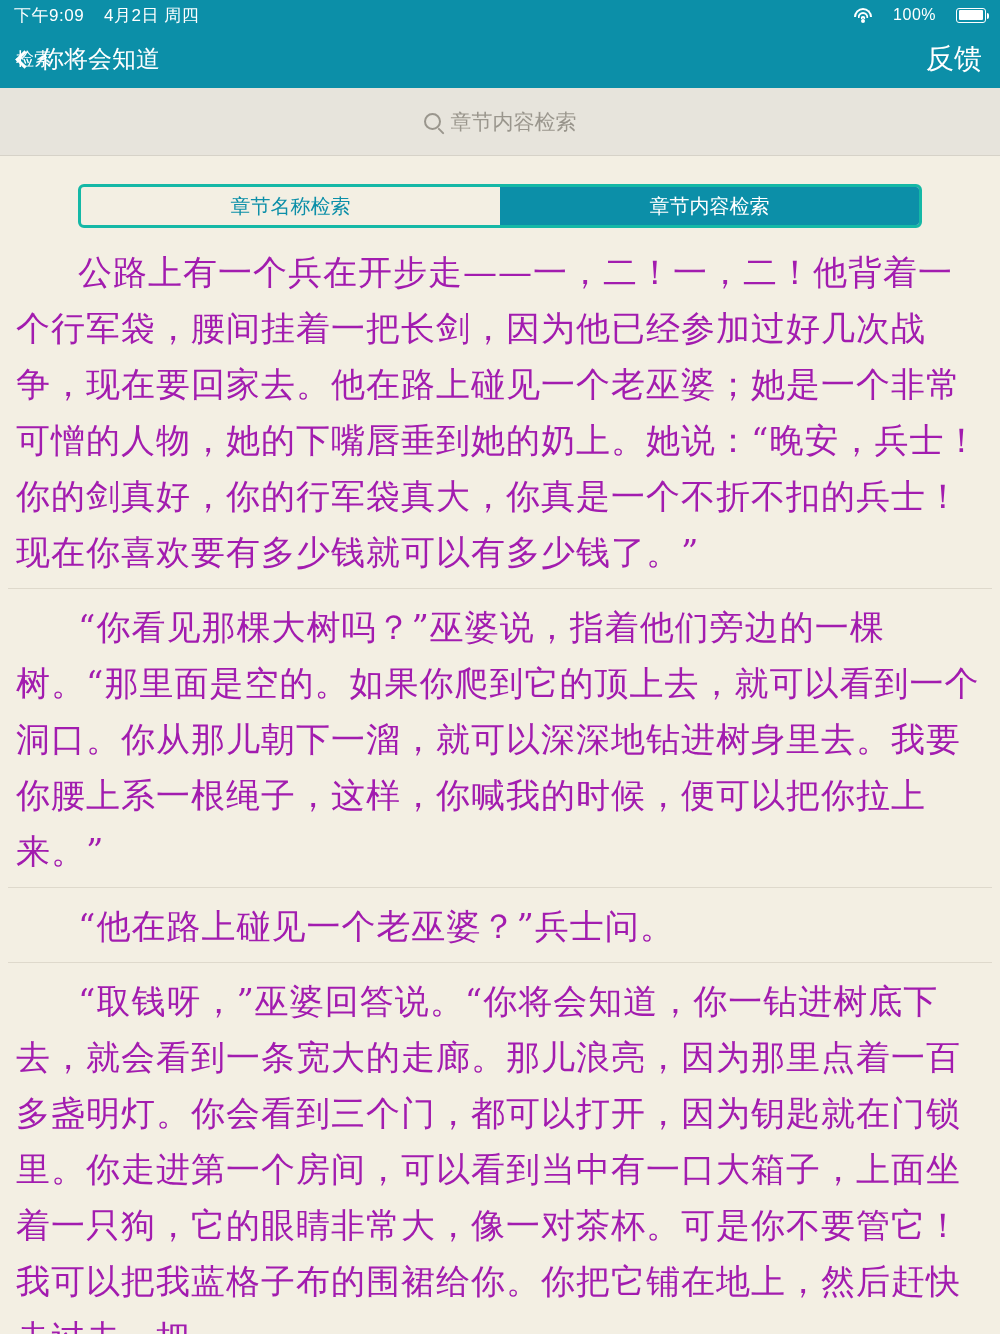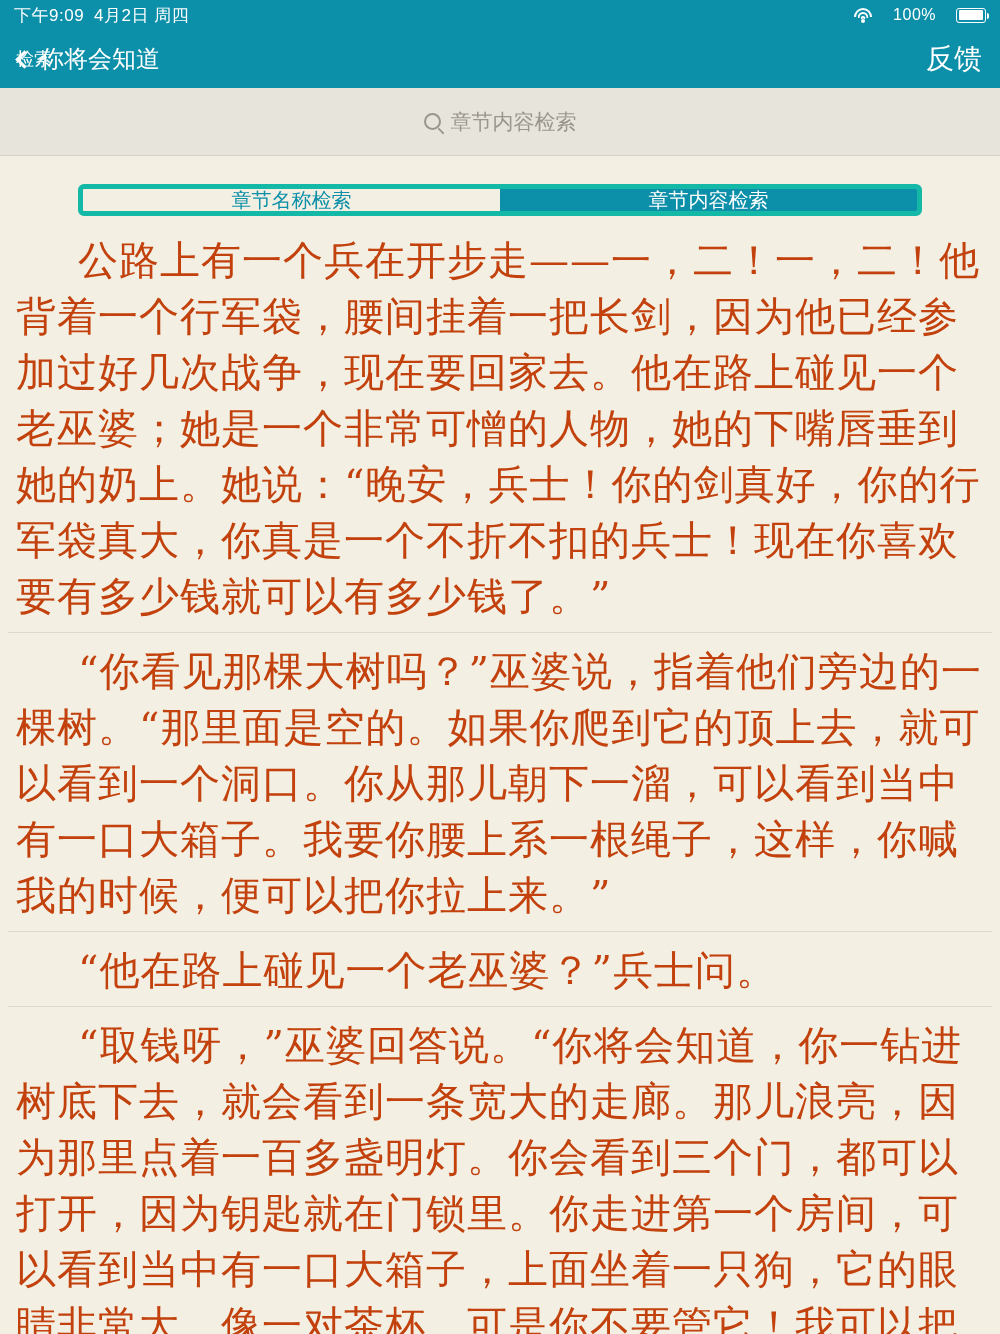--- a/index.html
+++ b/index.html
@@ -14,21 +14,21 @@
   .status-bar {
     height: 30px;
     background: #0c8fa8;
     color: #ffffff;
     display: flex;
     align-items: center;
     padding: 0 14px;
     font-size: 17px;
     letter-spacing: .5px;
   }
-  .status-left { display: flex; align-items: center; gap: 10px; }
+  .status-left { display: flex; align-items: center; gap: 20px; }
   .status-right { margin-left: auto; display: flex; align-items: center; gap: 20px; font-size: 16px; }
   .wifi-icon { display: inline-block; width: 20px; height: 15px; position: relative; }
   .wifi-icon i {
     position: absolute; left: 50%; transform: translateX(-50%);
     border: 2px solid #fff; border-bottom: none;
     border-radius: 50% 50% 0 0 / 100% 100% 0 0;
   }
   .wifi-icon i.a { width: 18px; height: 9px; top: 0; }
   .wifi-icon i.b { width: 11px; height: 6px; top: 4px; }
   .wifi-icon i.c { width: 5px; height: 3px; top: 8px; border-radius: 50% 50% 0 0 / 100% 100% 0 0; }
@@ -96,42 +96,42 @@
 
   
   .content {
     background: #f3efe3;
     height: calc(1334px - 30px - 58px - 68px);
     overflow: hidden;
   }
   .segmented {
     margin: 28px 78px 0 78px;
     display: flex;
-    border: 5px solid #14b8a6;
+    border: 3px solid #14b8a6;
     border-radius: 6px;
     overflow: hidden;
-    height: 32px;
+    height: 44px;
   }
   .seg-btn {
     flex: 1;
     display: flex; align-items: center; justify-content: center;
     font-size: 20px;
     cursor: pointer;
     color: #0c8fa8;
     background: transparent;
   }
   .seg-btn.active { background: #0c8fa8; color: #ffffff; }
 
   
   .article { padding: 6px 8px 0 8px; }
   .para {
     font-family: "DejaVu Serif", "Liberation Serif", serif;
-    font-size: 40px;
+    font-size: 34px;
     line-height: 56px;
-    color: #c2410c;
+    color: #a21caf;
     text-indent: 62px;
     padding: 10px 8px 8px 8px;
     letter-spacing: 1px;
     border-top: 1px solid #ded9cc;
   }
   .para:first-child { border-top: none; }
 </style>
 </head>
 <body>
 
@@ -172,18 +172,18 @@
 
 <div class="content">
 
   <div class="segmented">
     <div class="seg-btn">章节名称检索</div>
     <div class="seg-btn active">章节内容检索</div>
   </div>
 
   <div class="article">
     <p class="para">公路上有一个兵在开步走——一，二！一，二！他背着一个行军袋，腰间挂着一把长剑，因为他已经参加过好几次战争，现在要回家去。他在路上碰见一个老巫婆；她是一个非常可憎的人物，她的下嘴唇垂到她的奶上。她说：“晚安，兵士！你的剑真好，你的行军袋真大，你真是一个不折不扣的兵士！现在你喜欢要有多少钱就可以有多少钱了。”</p>
-    <p class="para">“你看见那棵大树吗？”巫婆说，指着他们旁边的一棵树。“那里面是空的。如果你爬到它的顶上去，就可以看到一个洞口。你从那儿朝下一溜，可以看到当中有一口大箱子。我要你腰上系一根绳子，这样，你喊我的时候，便可以把你拉上来。”</p>
+    <p class="para">“你看见那棵大树吗？”巫婆说，指着他们旁边的一棵树。“那里面是空的。如果你爬到它的顶上去，就可以看到一个洞口。你从那儿朝下一溜，就可以深深地钻进树身里去。我要你腰上系一根绳子，这样，你喊我的时候，便可以把你拉上来。”</p>
     <p class="para">“他在路上碰见一个老巫婆？”兵士问。</p>
     <p class="para">“取钱呀，”巫婆回答说。“你将会知道，你一钻进树底下去，就会看到一条宽大的走廊。那儿浪亮，因为那里点着一百多盏明灯。你会看到三个门，都可以打开，因为钥匙就在门锁里。你走进第一个房间，可以看到当中有一口大箱子，上面坐着一只狗，它的眼睛非常大，像一对茶杯。可是你不要管它！我可以把我蓝格子布的围裙给你。你把它铺在地上，然后赶快走过去，把</p>
   </div>
 
 </div>
 
 </body></html>

